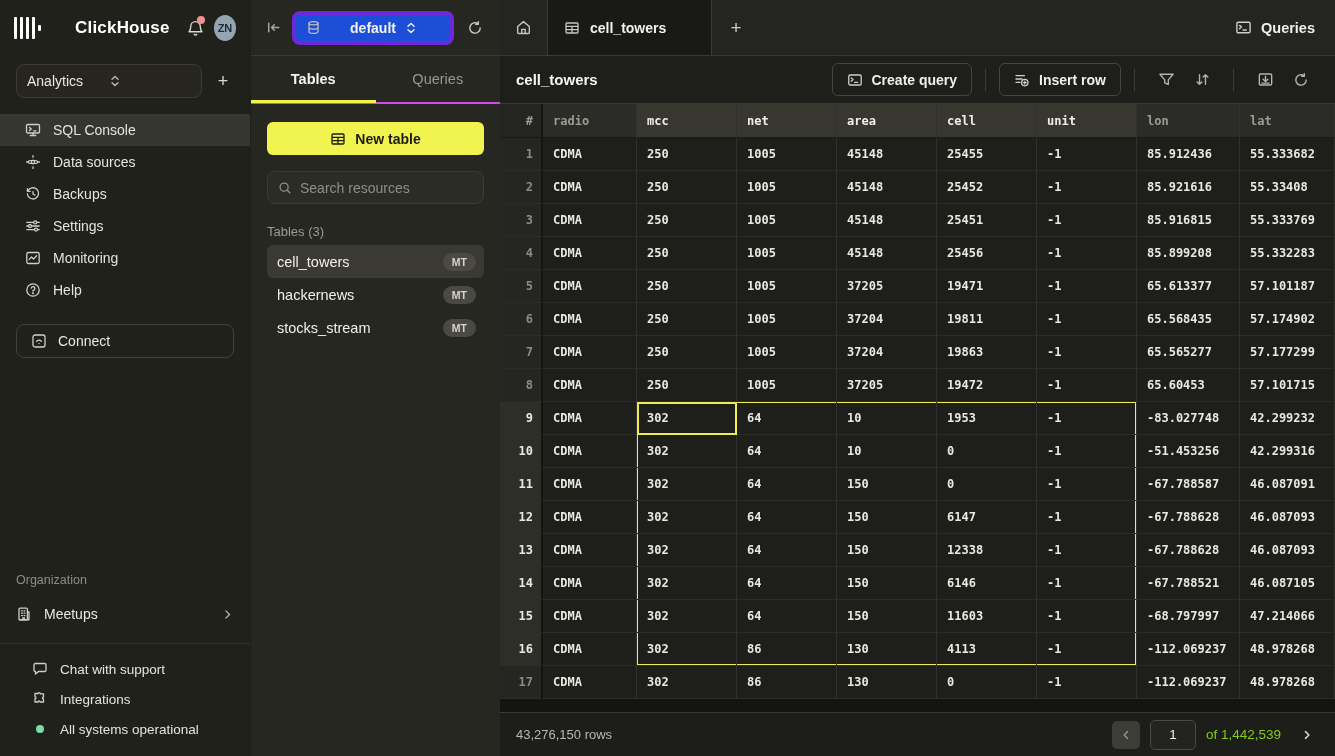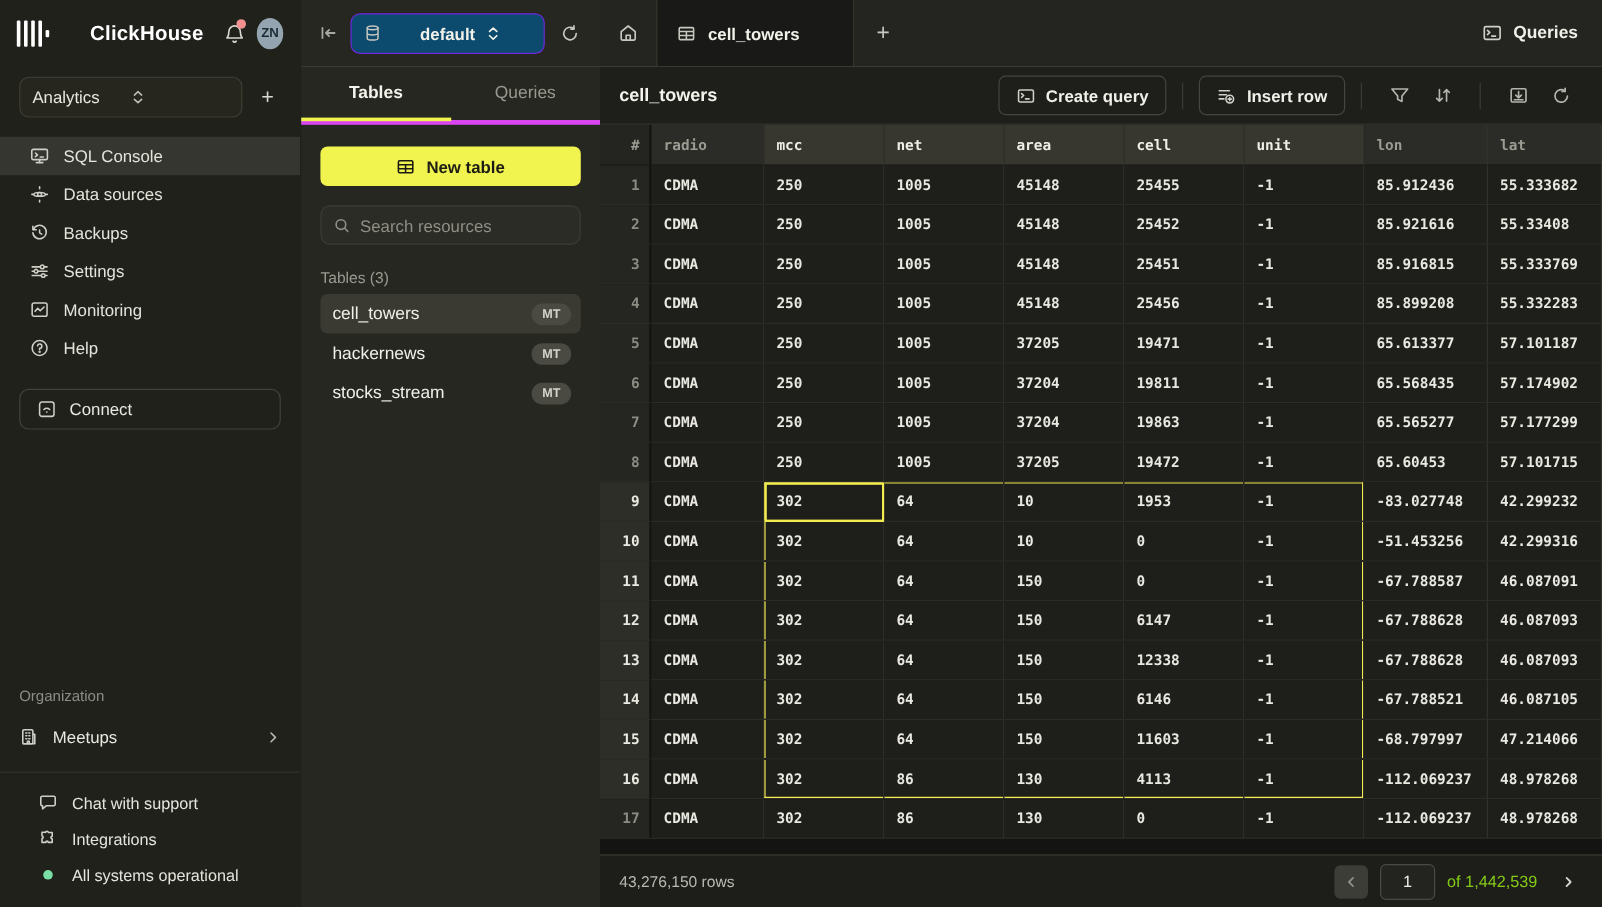--- a/index.html
+++ b/index.html
@@ -42,26 +42,26 @@
   .sb-div { border-top:1px solid #32322c; margin:12px 0 10px; }
   .foot-item { height:30px; display:flex; align-items:center; gap:12px; padding:0 16px 0 32px; color:#e4e4dc; font-size:13.5px; cursor:pointer; }
   .foot-item .ic { width:16px; display:flex; justify-content:center; color:#cfcfc7; }
   .status-dot { width:8px; height:8px; border-radius:50%; background:#79dfa5; margin:0 4px; }
   .sb-pad-b { height:12px; }
 
   
   .explorer { width:250px; min-width:250px; background:#272722; display:flex; flex-direction:column; border-left:1px solid #14141266; }
   .ex-top { height:56px; display:flex; align-items:center; padding:0 14px; gap:10px; border-bottom:1px solid #3a3a33; }
   .collapse-btn { color:#a8a8a0; display:flex; cursor:pointer; }
-  .db-select { flex:1; height:34px; background:#0c4a6e; border:1px solid #6d28d9; border-radius:8px; display:flex; align-items:center; gap:9px; padding:0 10px; cursor:pointer; }
+  .db-select { flex:1; height:34px; background:#1d4ed8; border:4px solid #6d28d9; border-radius:8px; display:flex; align-items:center; gap:9px; padding:0 10px; cursor:pointer; }
   .db-select .ic { color:#c8c8c0; display:flex; }
   .db-select span { flex:1; font-weight:700; font-size:14px; color:#f2f2ea; }
   .refresh-btn { color:#c8c8c0; display:flex; cursor:pointer; padding:3px; }
 
-  .ex-tabs { height:48px; display:flex; border-bottom:4px solid #d946ef; }
+  .ex-tabs { height:48px; display:flex; border-bottom:2px solid #d946ef; }
   .ex-tab { flex:1; display:flex; align-items:center; justify-content:center; font-size:14.5px; color:#98988f; cursor:pointer; position:relative; }
   .ex-tab.active { color:#f4f4ec; font-weight:600; }
   .ex-tab.active::after { content:""; position:absolute; left:0; right:0; bottom:-1px; height:3px; background:#f1f34e; }
 
   .ex-body { padding:18px 16px 0; }
   .new-table-btn { width:100%; height:33px; background:#f1f34e; color:#1c1c14; border:none; border-radius:6px; font-size:14px; font-weight:600; display:flex; align-items:center; justify-content:center; gap:9px; cursor:pointer; font-family:"Liberation Sans",sans-serif; }
   .search-box { margin-top:16px; height:33px; background:#2c2c26; border:1px solid #3c3c34; border-radius:8px; display:flex; align-items:center; gap:8px; padding:0 10px; }
   .search-box .ic { color:#8f8f87; display:flex; }
   .search-box input { flex:1; background:transparent; border:none; outline:none; color:#e8e8e0; font-size:14px; font-family:"Liberation Sans",sans-serif; }
   .search-box input::placeholder { color:#8f8f87; }

